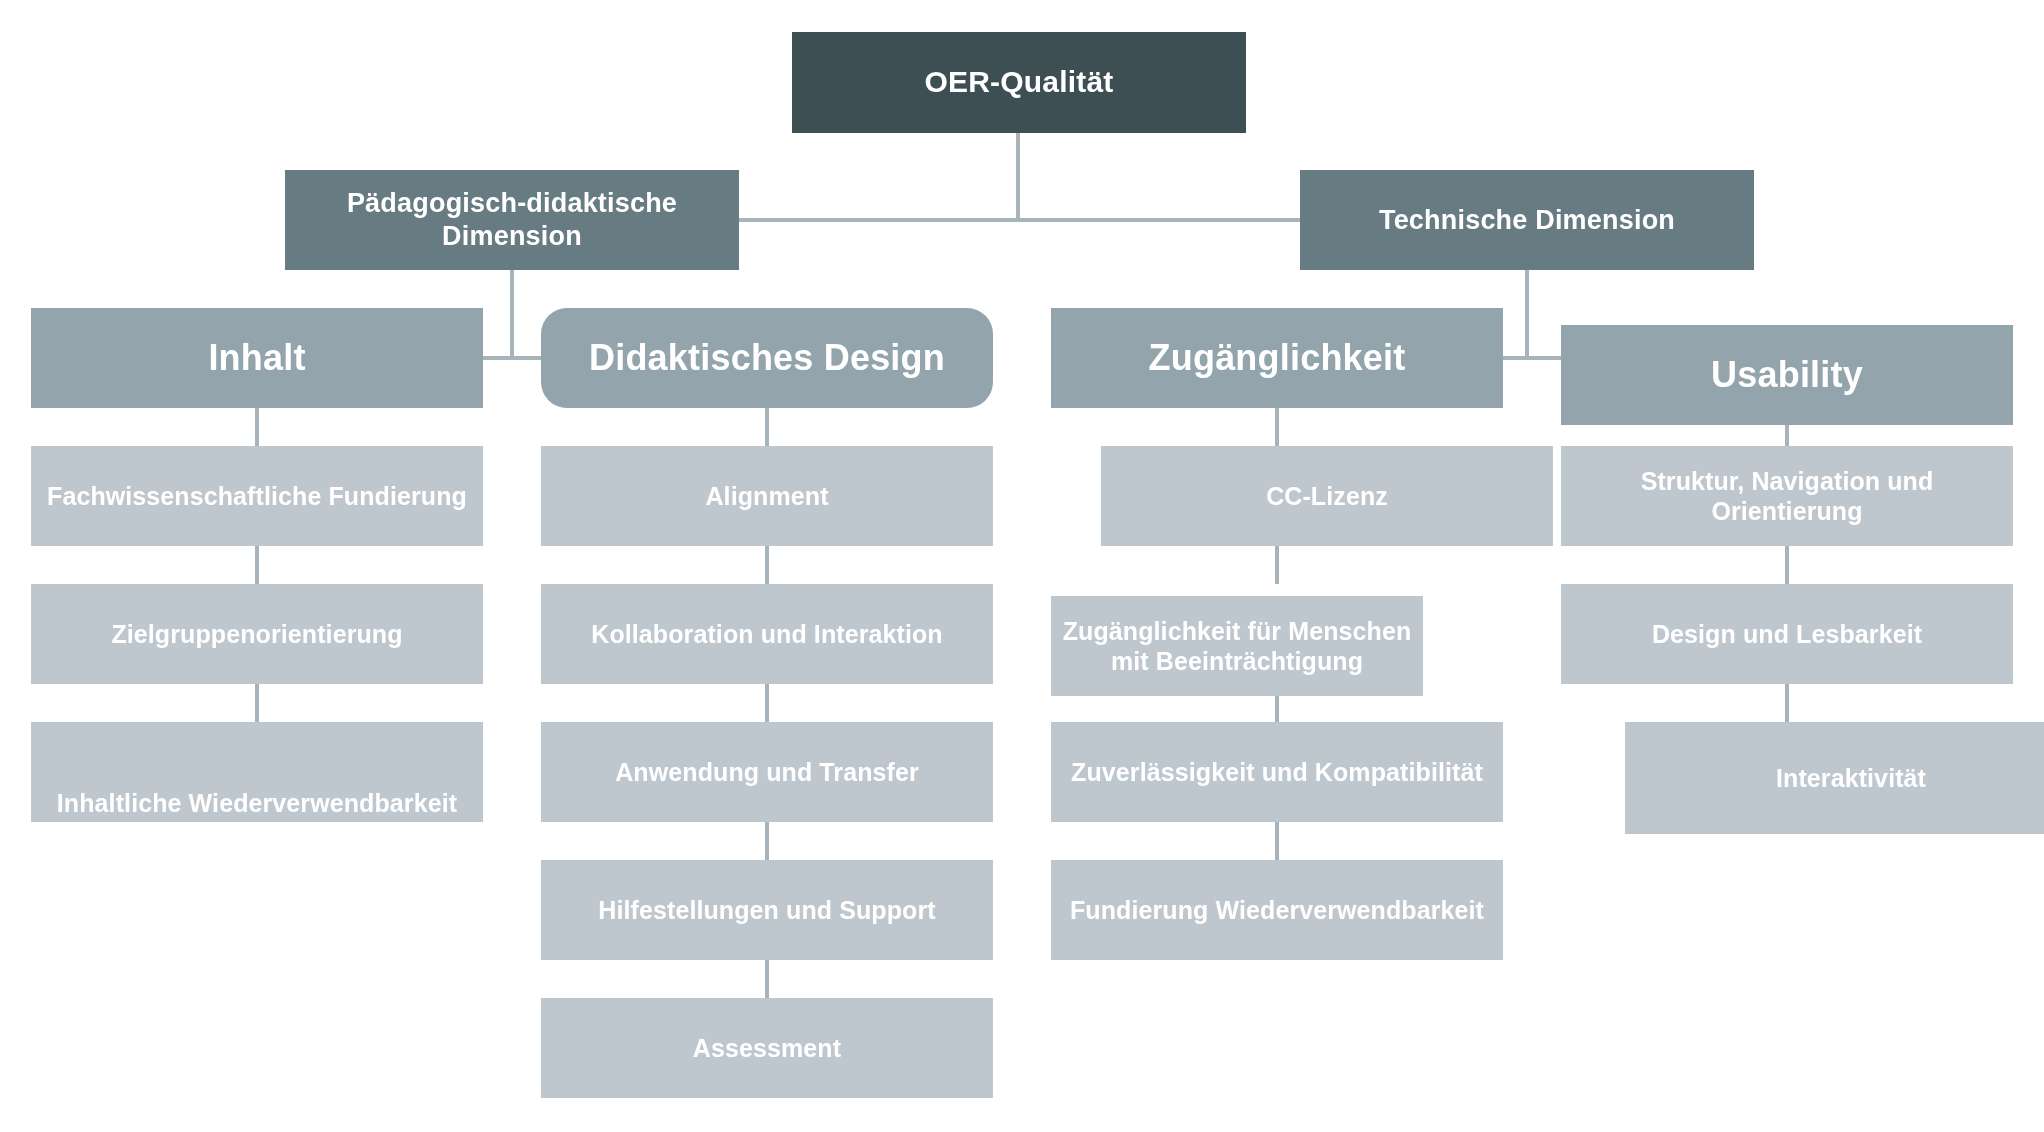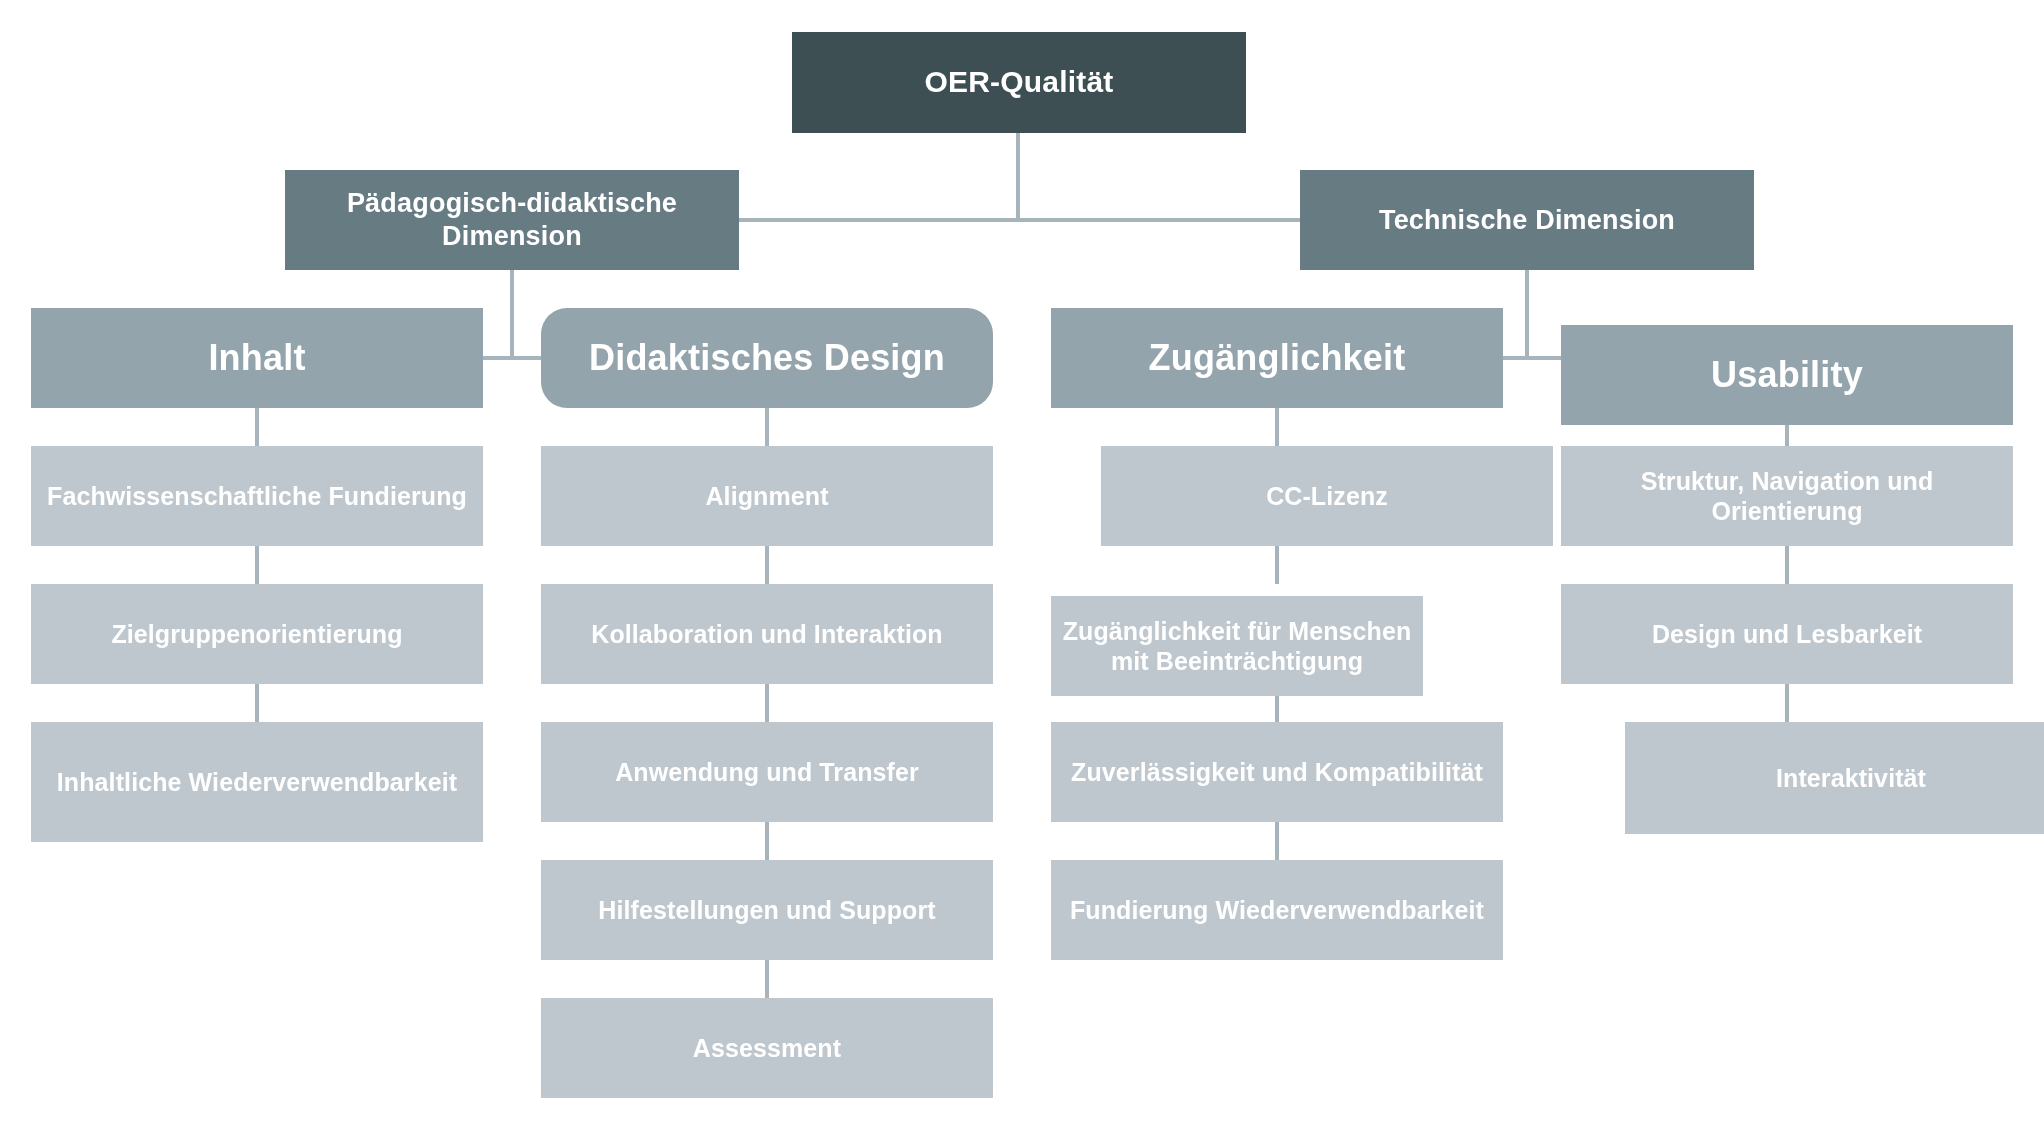--- a/index.html
+++ b/index.html
@@ -117,21 +117,21 @@
   <div class="node lvl-cat" style="left:1561px; top:308px; width:452px; height:100px;margin-top:17px;">
     <span>Usability</span>
   </div>
 
   <div class="node lvl-leaf" style="left:31px; top:446px; width:452px; height:100px;">
     <span>Fachwissenschaftliche Fundierung</span>
   </div>
   <div class="node lvl-leaf" style="left:31px; top:584px; width:452px; height:100px;">
     <span>Zielgruppenorientierung</span>
   </div>
-  <div class="node lvl-leaf" style="left:31px; top:722px; width:452px; height:120px;">
+  <div class="node lvl-leaf" style="left:31px; top:722px; width:452px; height:100px;align-items:flex-end;">
     <span>Inhaltliche Wiederverwendbarkeit</span>
   </div>
 
   <div class="node lvl-leaf" style="left:541px; top:446px; width:452px; height:100px;">
     <span>Alignment</span>
   </div>
   <div class="node lvl-leaf" style="left:541px; top:584px; width:452px; height:100px;">
     <span>Kollaboration und Interaktion</span>
   </div>
   <div class="node lvl-leaf" style="left:541px; top:722px; width:452px; height:100px;">

